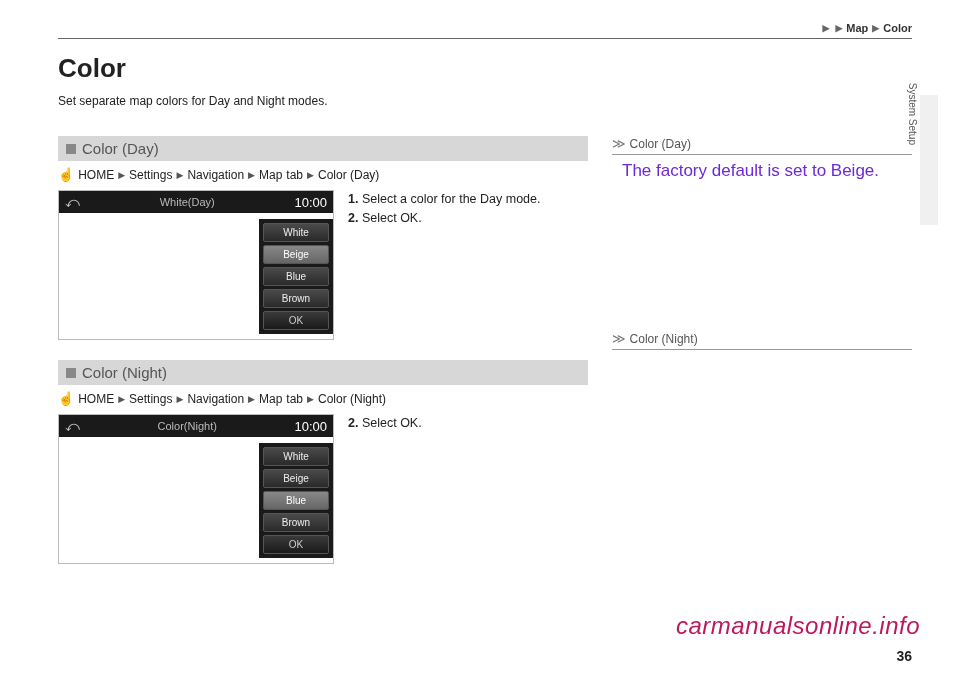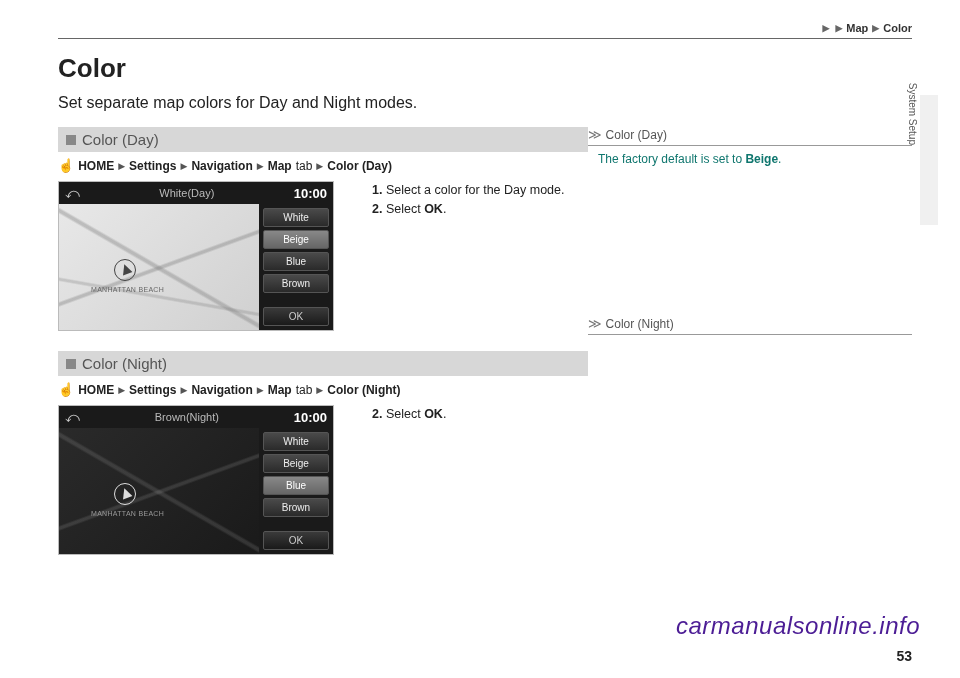--- a/index.html
+++ b/index.html
@@ -39,22 +39,22 @@
   .side-tab-text {
     position: absolute;
     right: 42px;
     top: 145px;
     transform: rotate(90deg);
     transform-origin: right top;
     font-size: 10px;
     color: #555;
   }
   h1.title { font-size: 26px; font-weight: bold; margin-bottom: 10px; }
-  .intro { font-size: 16px; margin-bottom: 15px; }
-  .columns { display: flex; }
+  .intro { font-size: 12px; margin-bottom: 28px; }
+  .columns { display: flex; gap: 24px; }
   .main { width: 530px; }
   .aside { flex: 1; }
   .section-bar {
     background: #d7d7d7;
     padding: 4px 8px;
     font-size: 15px;
     color: #555;
     margin-bottom: 6px;
     display: flex;
     align-items: center;
@@ -64,42 +64,42 @@
   .crumb {
     font-size: 12px;
     margin-bottom: 8px;
     display: flex;
     align-items: center;
     flex-wrap: wrap;
     gap: 4px;
   }
   .crumb .tri { font-size: 9px; color: #555; }
   .crumb .hand { font-size: 13px; color:#444; }
-  .b { font-weight: bold; }
+  .b { font-weight: normal; }
   .row { display: flex; gap: 14px; margin-bottom: 20px; align-items: flex-start; }
   .screenshot {
     width: 276px;
     height: 150px;
     border: 1px solid #bbb;
     position: relative;
     overflow: hidden;
   }
   .scr-header {
     background: #1a1a1a;
     color: #bbb;
     height: 22px;
     display: flex;
     justify-content: space-between;
     align-items: center;
     padding: 0 6px;
     font-size: 11px;
   }
   .scr-header .back { color:#ccc; font-size:14px; }
-  .scr-header .clock { color:#fff; font-weight:bold; font-size:13px;}
-  .scr-body { display: flex; height: calc(100% - 22px); }
+  .scr-header .clock { color:#fff; font-weight:normal; font-size:13px;}
+  .scr-body { display: flex; height: calc(100% - 22px); align-items: center; }
   .map-area {
     flex: 1;
     position: relative;
     overflow: hidden;
   }
   .map-day { background: linear-gradient(135deg,#e8e8e8,#d0d0d0); }
   .map-night { background: linear-gradient(135deg,#2a2a2a,#1a1a1a); }
   .map-lines {
     position:absolute; inset:0;
     background-image:
@@ -128,34 +128,34 @@
     color:#eee; font-size:10px; text-align:center; padding:3px 0;
     border-radius:2px; border:1px solid #555;
   }
   .menu-btn.sel { background: linear-gradient(#888,#666); color:#fff; }
   .menu-ok {
     margin-top:auto;
     background: linear-gradient(#3a3a3a,#1a1a1a);
     color:#ccc; font-size:10px; text-align:center; padding:3px 0;
     border-radius:2px; border:1px solid #555;
   }
-  .steps { font-size: 12.5px; line-height: 1.5; margin-left: 24px; }
+  .steps { font-size: 12.5px; line-height: 1.5; }
   .steps .num { font-weight: bold; }
   .aside-block { margin-bottom: 150px; }
   .aside-head {
     font-size: 12px; color:#555; border-bottom:1px solid #999;
     padding-bottom:3px; margin-bottom:6px;
     display:flex; align-items:center; gap:4px;
   }
   .aside-head .lk { font-size:13px; color:#777; }
-  .aside-body { font-size: 12px; color:#0f766e; padding-left:10px; }
+  .aside-body { font-size: 17px; color:#6d28d9; padding-left:10px; }
   .pagenum { position:absolute; right:48px; bottom:14px; font-size:14px; font-weight:bold; }
   .watermark {
     position:absolute; right:40px; bottom:38px;
-    font-size:24px; color:#4c1d95; font-style:italic; letter-spacing:0.5px;
+    font-size:24px; color:#be185d; font-style:italic; letter-spacing:0.5px;
     pointer-events:none;
     text-align:center;
   }
 </style>
 </head>
 <body>
 
 <div class="page">
   <div class="topbar">
     <span class="tri">▶</span>
@@ -234,21 +234,21 @@
         <span class="tri">▶</span>
         <span class="b">Map</span>
         <span>tab</span>
         <span class="tri">▶</span>
         <span class="b">Color (Night)</span>
       </div>
       <div class="row">
         <div class="screenshot">
           <div class="scr-header">
             <span class="back">⤺</span>
-            <span>Brown(Night)</span>
+            <span>Color(Night)</span>
             <span class="clock">10:00</span>
           </div>
           <div class="scr-body">
             <div class="map-area map-night">
               <div class="map-lines"></div>
               <div class="cursor"></div>
               <div class="map-label">MANHATTAN BEACH</div>
             </div>
             <div class="menu-col">
               <div class="menu-btn">White</div>
@@ -279,14 +279,14 @@
       <div class="aside-block">
         <div class="aside-head">
           <span class="lk">≫</span>
           <span>Color (Night)</span>
         </div>
       </div>
     </div>
   </div>
 
   <div class="watermark">carmanualsonline.info</div>
-  <div class="pagenum">53</div>
+  <div class="pagenum">36</div>
 </div>
 
 </body></html>

